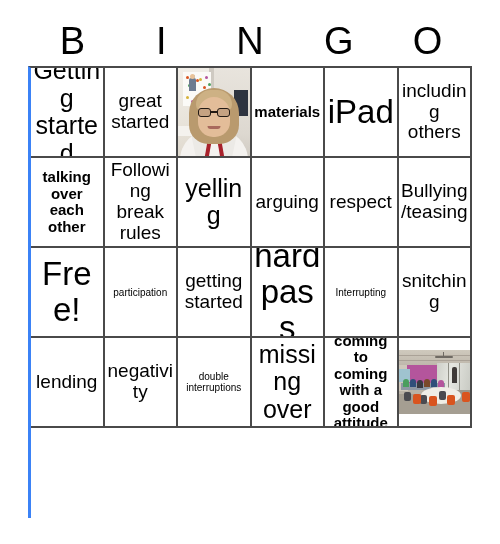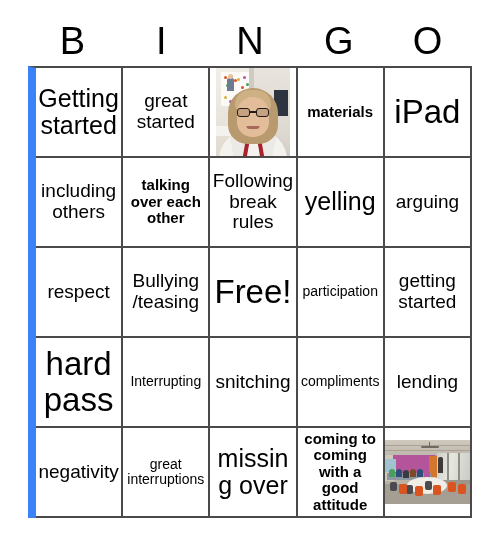--- a/index.html
+++ b/index.html
@@ -42,24 +42,24 @@
   }
 
   
   #grid {
     position: absolute;
     left: 28px;
     top: 66px;
     width: 444px;
     height: 452px;
     display: grid;
-    grid-template-columns: repeat(5, 1fr);
+    grid-template-columns: repeat(6, 1fr);
     grid-template-rows: repeat(5, 1fr);
     border-top: 2px solid #4a4a4a;
-    border-left: 8px solid #3b82f6;
+    border-left: 3px solid #3b82f6;
     box-sizing: border-box;
     background: #ffffff;
   }
   .cell {
     border-right: 2px solid #4a4a4a;
     border-bottom: 2px solid #4a4a4a;
     box-sizing: border-box;
     position: relative;
     display: flex;
     align-items: center;
@@ -74,21 +74,21 @@
     width: 100%;
     word-wrap: break-word;
     font-family: "Liberation Sans", sans-serif;
   }
 
   
   .sz-xl  { font-size: 33px; }
   .sz-lg  { font-size: 25px; }
   .sz-md  { font-size: 19px; }
   .sz-sm  { font-size: 15px; font-weight: bold; }
-  .sz-xs  { font-size: 14px; }
+  .sz-xs  { font-size: 10px; }
 
   
   .photo-cell { padding: 0; }
   .photo-wrap {
     width: 100%;
     height: 100%;
     display: flex;
     align-items: center;
     justify-content: center;
     background: #ffffff;
@@ -366,30 +366,27 @@
       <div class="cell">
         <div class="cell-text sz-xl">hard pass</div>
       </div>
       <div class="cell">
         <div class="cell-text sz-xs">Interrupting</div>
       </div>
       <div class="cell">
         <div class="cell-text sz-md">snitching</div>
       </div>
       <div class="cell">
-        <div class="cell-text sz-xs">compliments</div>
-      </div>
-      <div class="cell">
         <div class="cell-text sz-md">lending</div>
       </div>
       <div class="cell">
         <div class="cell-text sz-md">negativity</div>
       </div>
       <div class="cell">
-        <div class="cell-text sz-xs">great interruptions</div>
+        <div class="cell-text sz-xs">double interruptions</div>
       </div>
       <div class="cell">
         <div class="cell-text sz-lg">missing over</div>
       </div>
       <div class="cell">
         <div class="cell-text sz-sm">coming to coming with a good attitude</div>
       </div>
       <div class="cell photo-cell">
         <div class="photo-wrap">
       <div class="photo-classroom">

